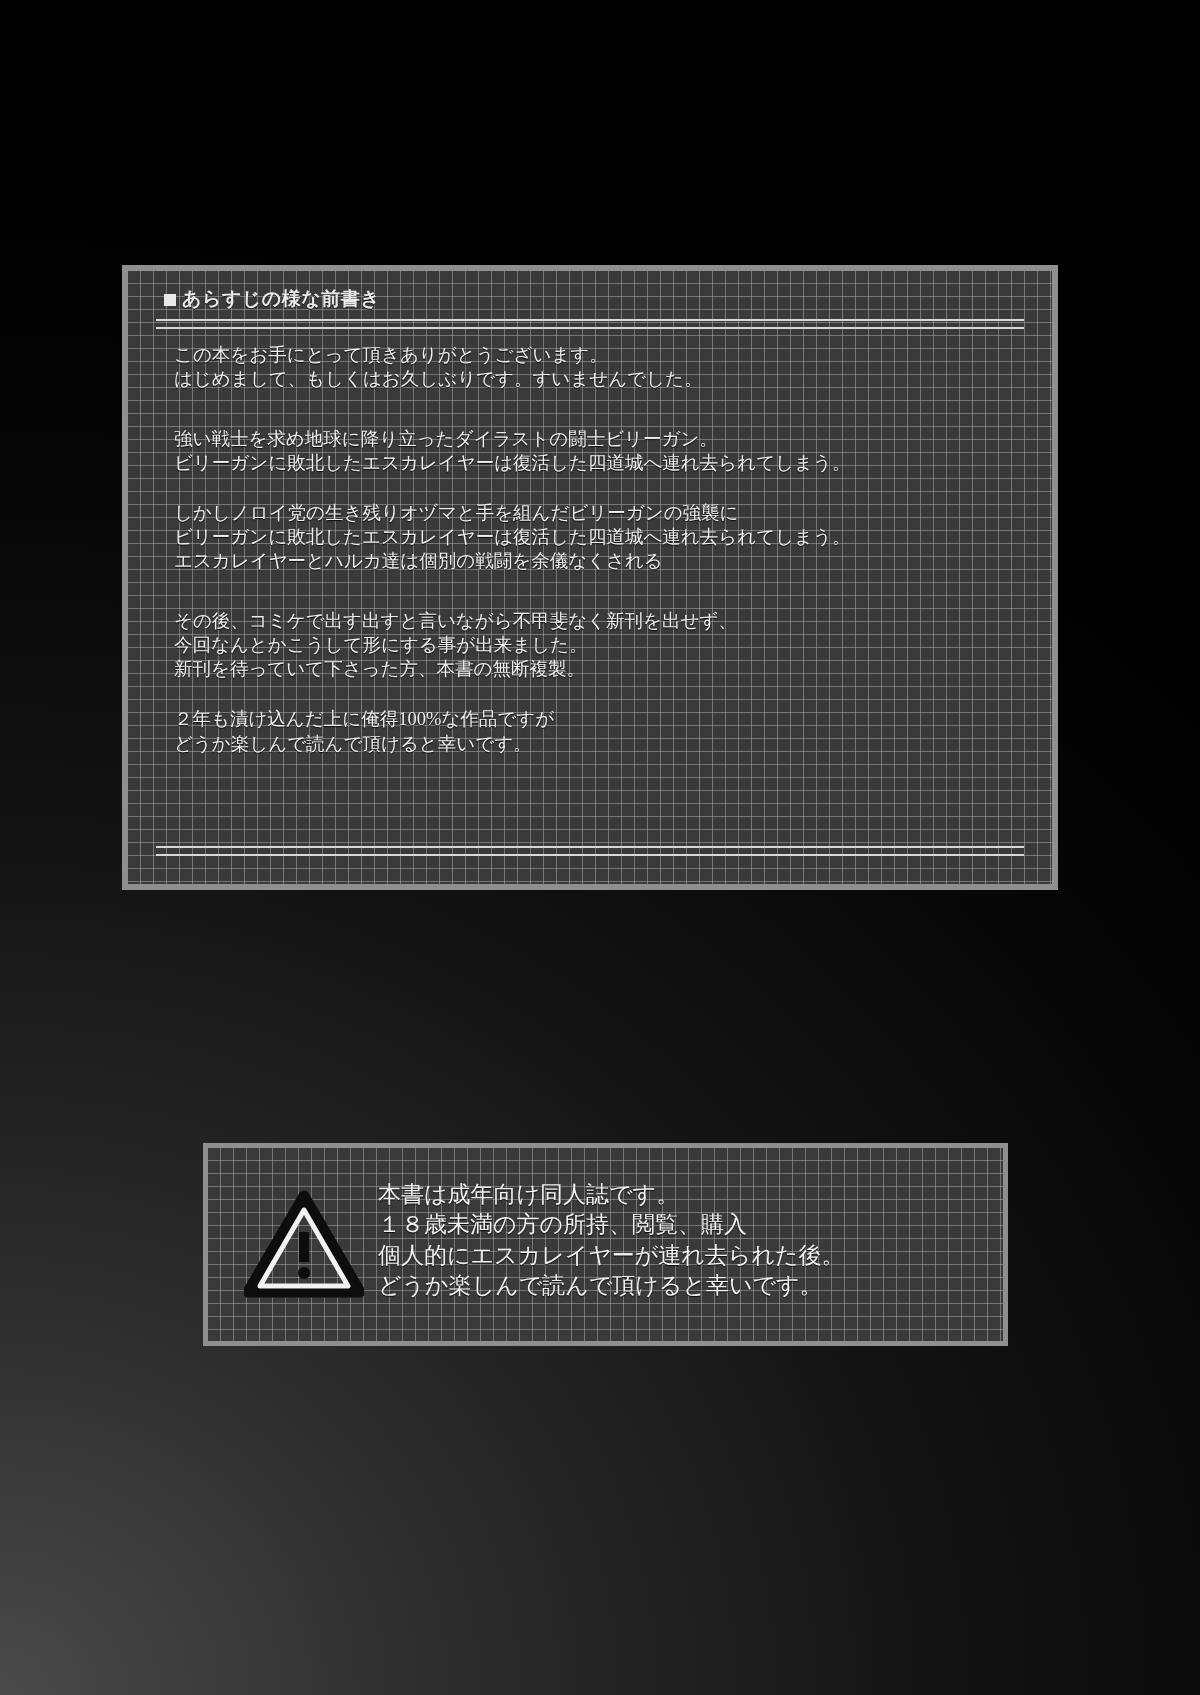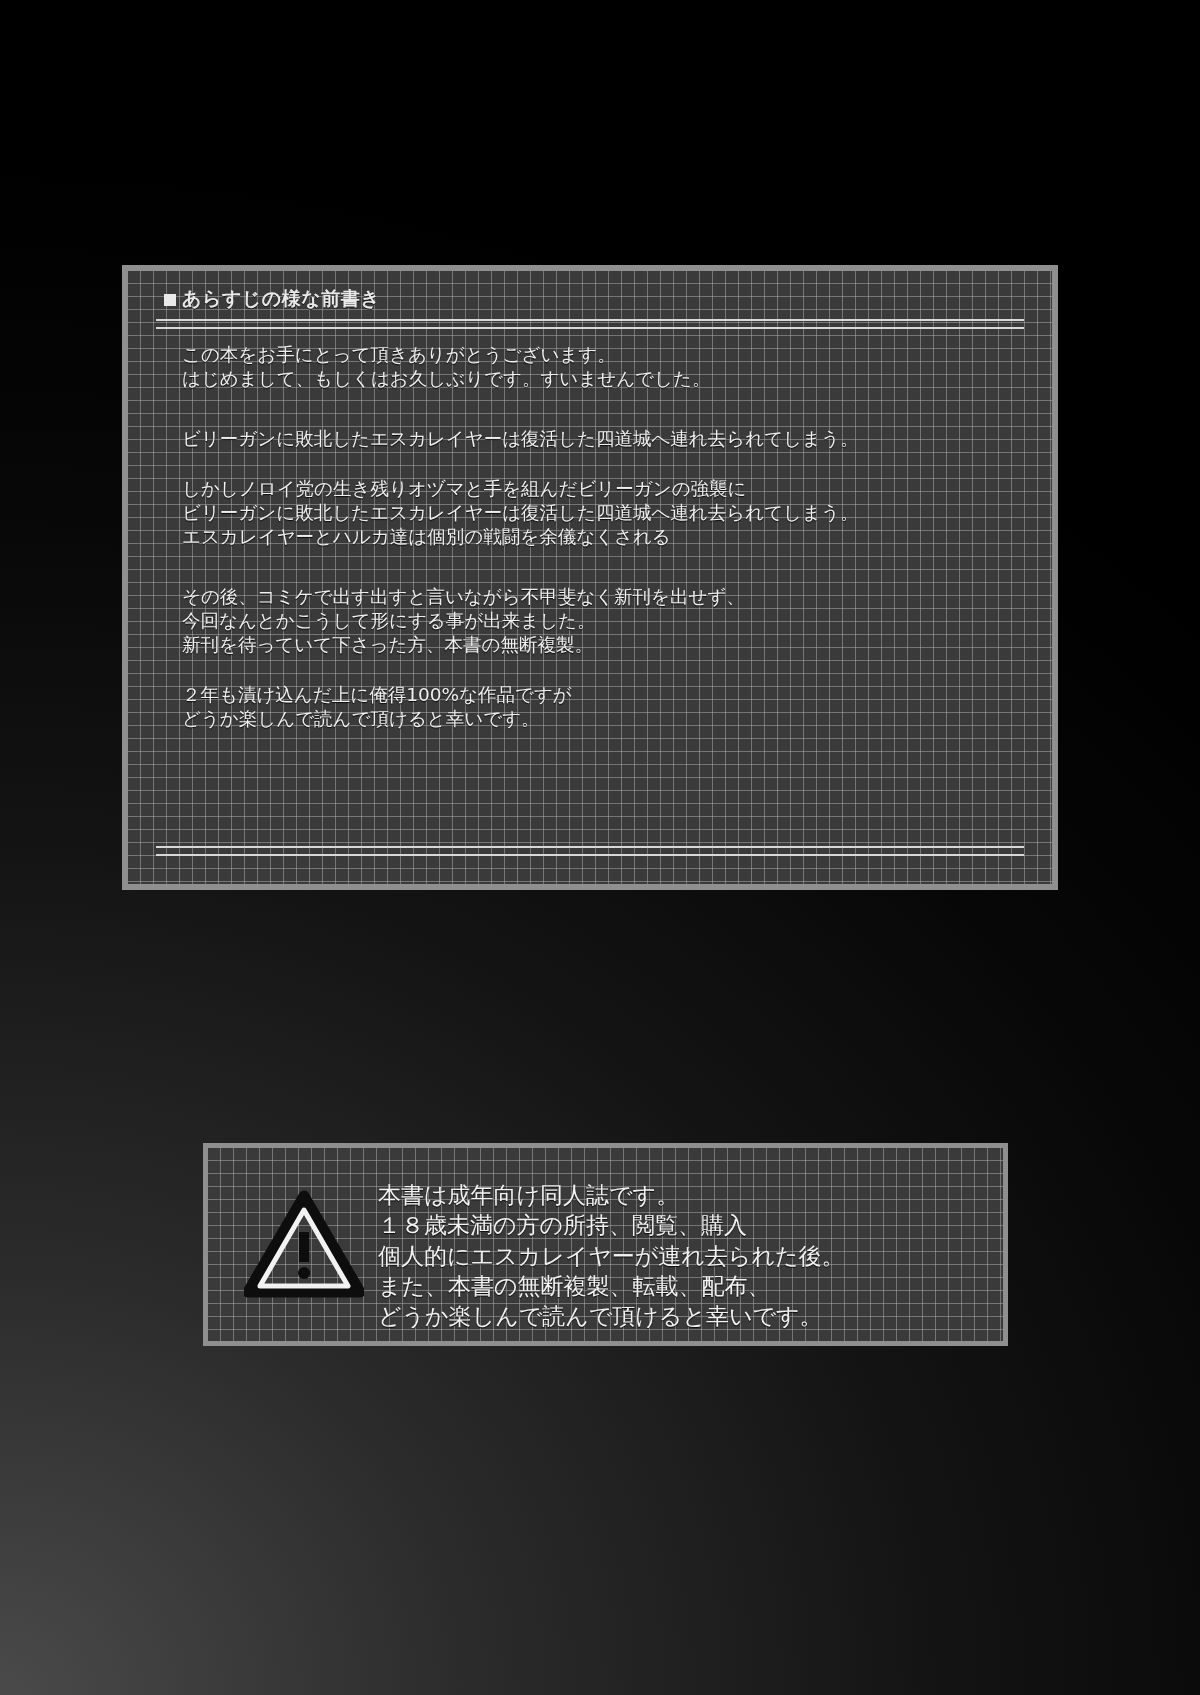--- a/index.html
+++ b/index.html
@@ -28,20 +28,21 @@
   .panel {
     position: absolute;
     box-sizing: border-box;
     border: 6px solid #8f8f8f;
     background-color: #3a3a3a;
     background-image:
       linear-gradient(to right, rgba(190,190,190,0.45) 1px, transparent 1px),
       linear-gradient(to bottom, rgba(190,190,190,0.45) 1px, transparent 1px);
     background-size: 13px 13px;
     background-position: -1px -1px;
+    font-family: Liberation Serif, serif;
   }
 
   
   #afterword-panel {
     left: 122px;
     top: 265px;
     width: 936px;
     height: 625px;
   }
 
@@ -81,21 +82,21 @@
     position: absolute;
     left: 46px;
     right: 40px;
     top: 72px;
     color: #f0f0f0;
     font-size: 18.5px;
     line-height: 1.30;
     text-shadow: 0 1px 1px rgba(0,0,0,0.85);
   }
   .para {
-    margin: 0 0 26px 8px;
+    margin: 0 0 26px 0;
   }
   .para .ln { display: block; white-space: nowrap; }
 
   .spacer-sm { height: 10px; }
 
   
   #notice-panel {
     left: 203px;
     top: 1143px;
     width: 805px;
@@ -141,20 +142,21 @@
   <div class="body-text">
 
     <p class="para">
       <span class="ln">この本をお手にとって頂きありがとうございます。</span>
       <span class="ln">はじめまして、もしくはお久しぶりです。すいませんでした。</span>
     </p>
 
     <div class="spacer-sm"></div>
 
     <p class="para">
+      <span class="ln">強い戦士を求め地球に降り立ったダイラストの闘士ビリーガン。</span>
       <span class="ln">ビリーガンに敗北したエスカレイヤーは復活した四道城へ連れ去られてしまう。</span>
     </p>
 
     <p class="para">
       <span class="ln">しかしノロイ党の生き残りオヅマと手を組んだビリーガンの強襲に</span>
       <span class="ln">ビリーガンに敗北したエスカレイヤーは復活した四道城へ連れ去られてしまう。</span>
       <span class="ln">エスカレイヤーとハルカ達は個別の戦闘を余儀なくされる</span>
     </p>
 
     <div class="spacer-sm"></div>
@@ -182,16 +184,15 @@
       <polygon points="60,20 104,96 16,96" fill="none" stroke="#f2f2f2" stroke-width="5" stroke-linejoin="round"></polygon>
       <rect x="55" y="42" width="10" height="30" fill="#0d0d0d"></rect>
       <circle cx="60" cy="83" r="6" fill="#0d0d0d"></circle>
     </svg>
   </div>
 
   <div class="notice-text">
     <span class="ln">本書は成年向け同人誌です。</span>
     <span class="ln">１８歳未満の方の所持、閲覧、購入</span>
     <span class="ln">個人的にエスカレイヤーが連れ去られた後。</span>
-    <span class="ln">また、本書の無断複製、転載、配布、</span>
     <span class="ln">どうか楽しんで読んで頂けると幸いです。</span>
   </div>
 </div>
 
 </body></html>

